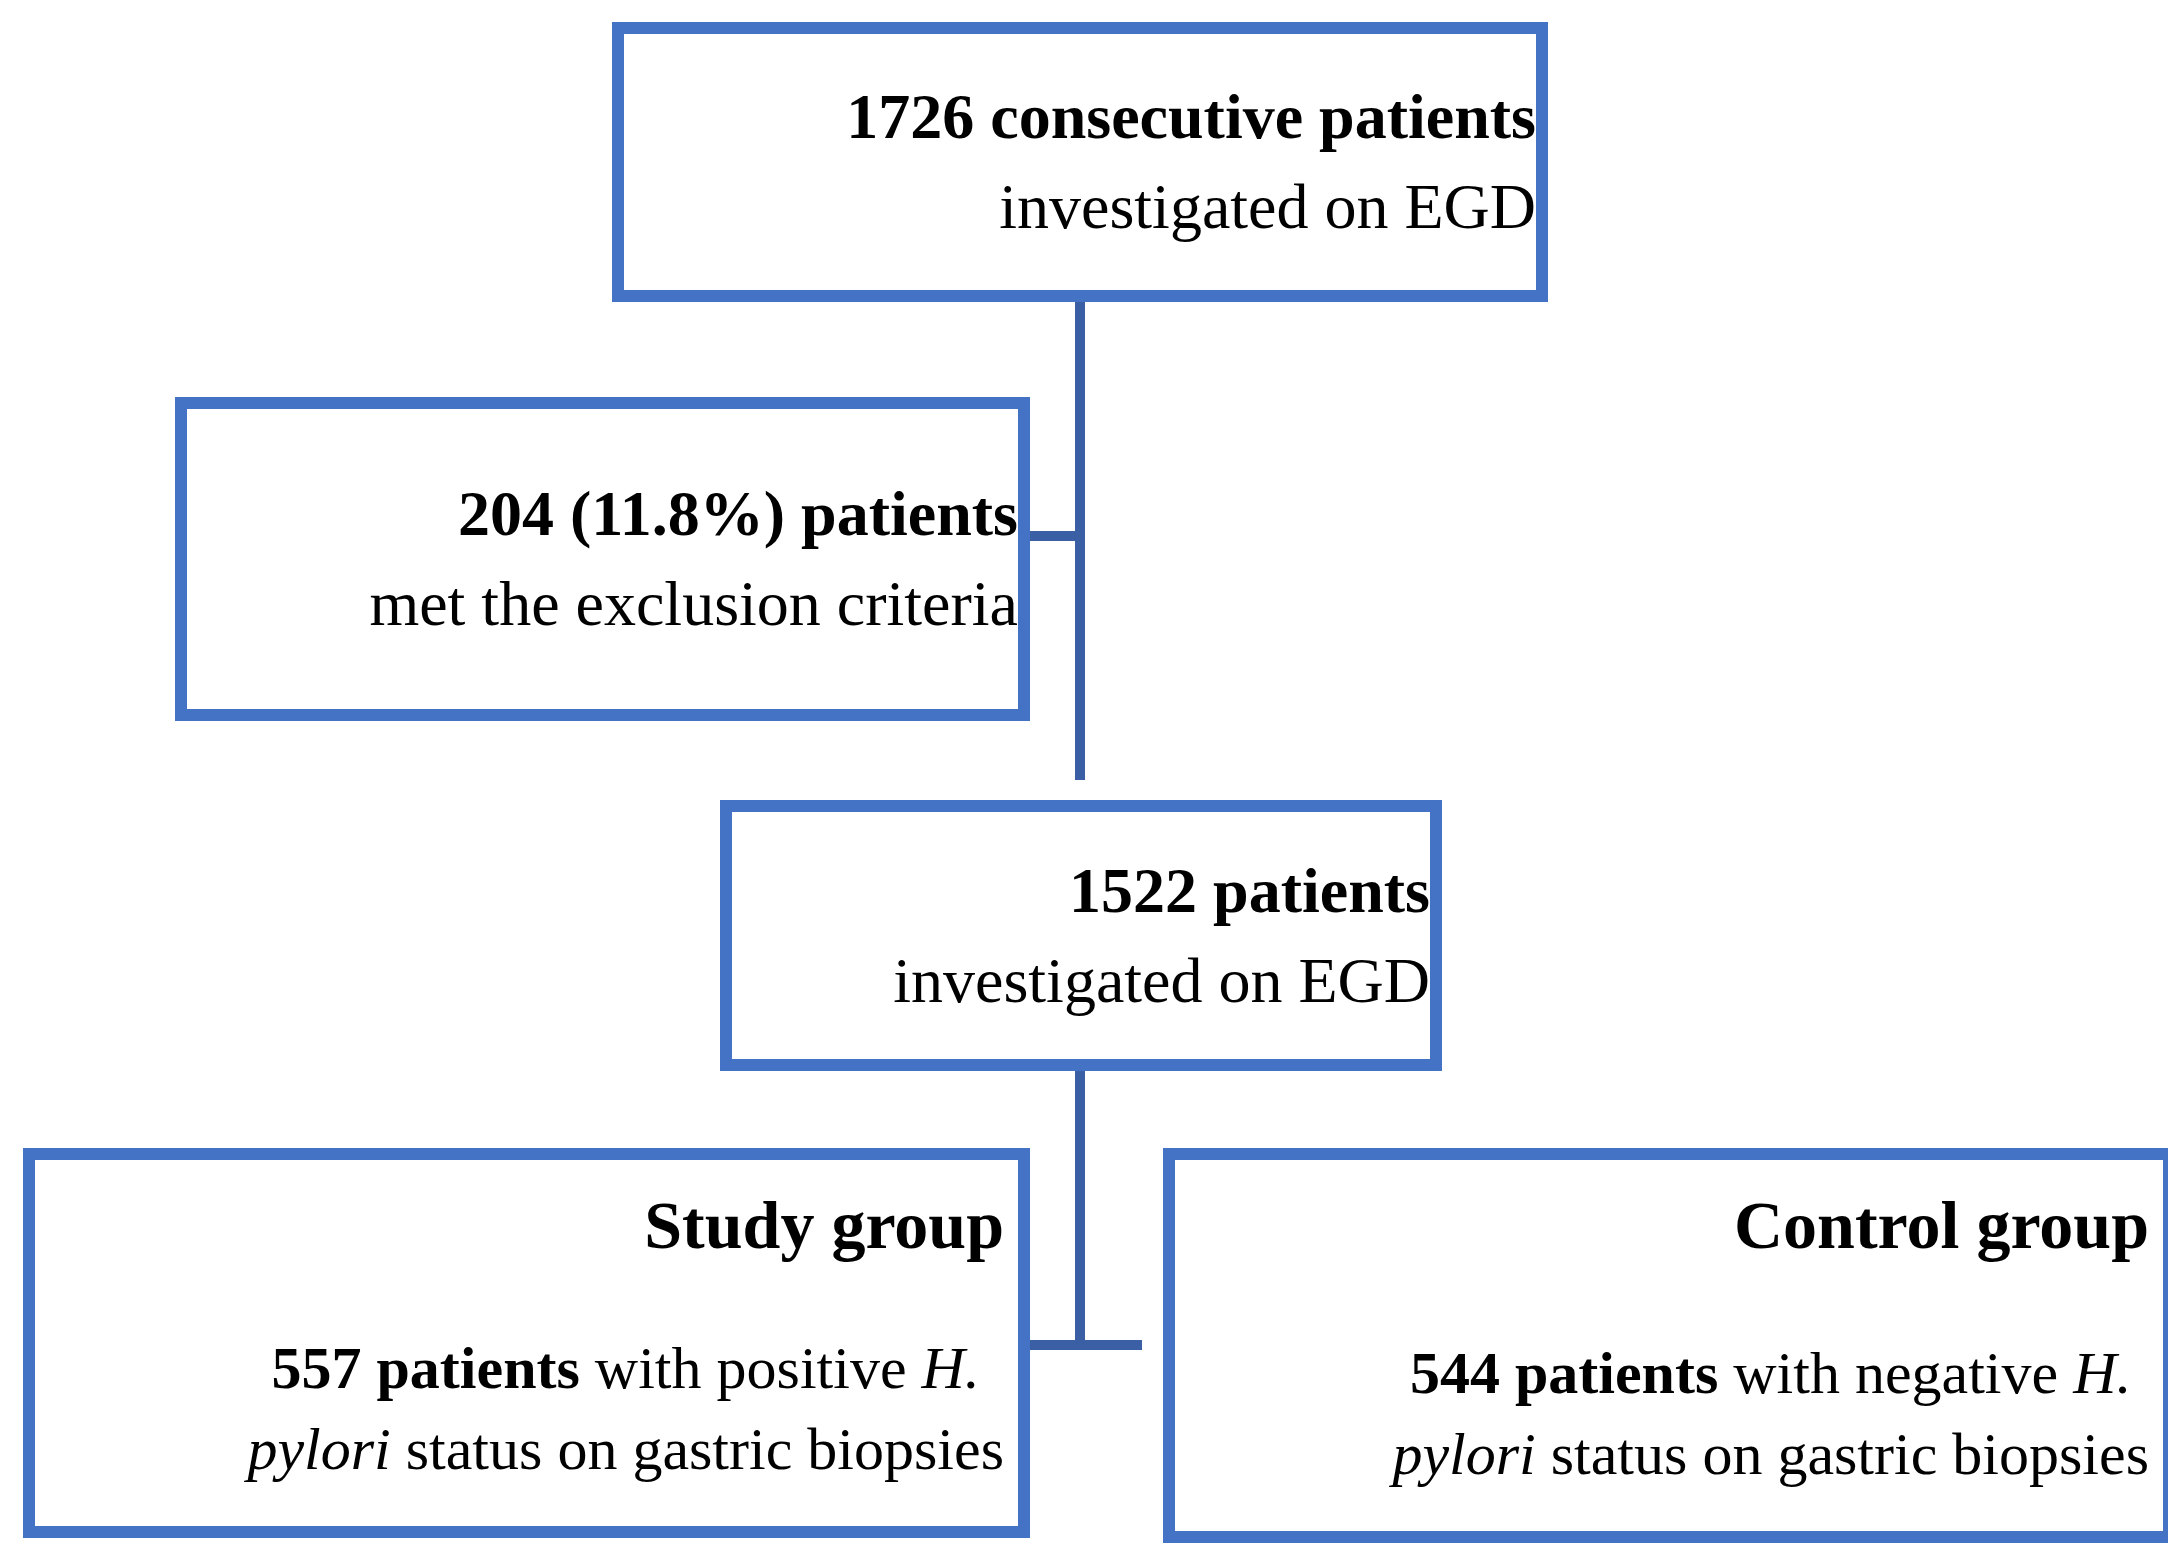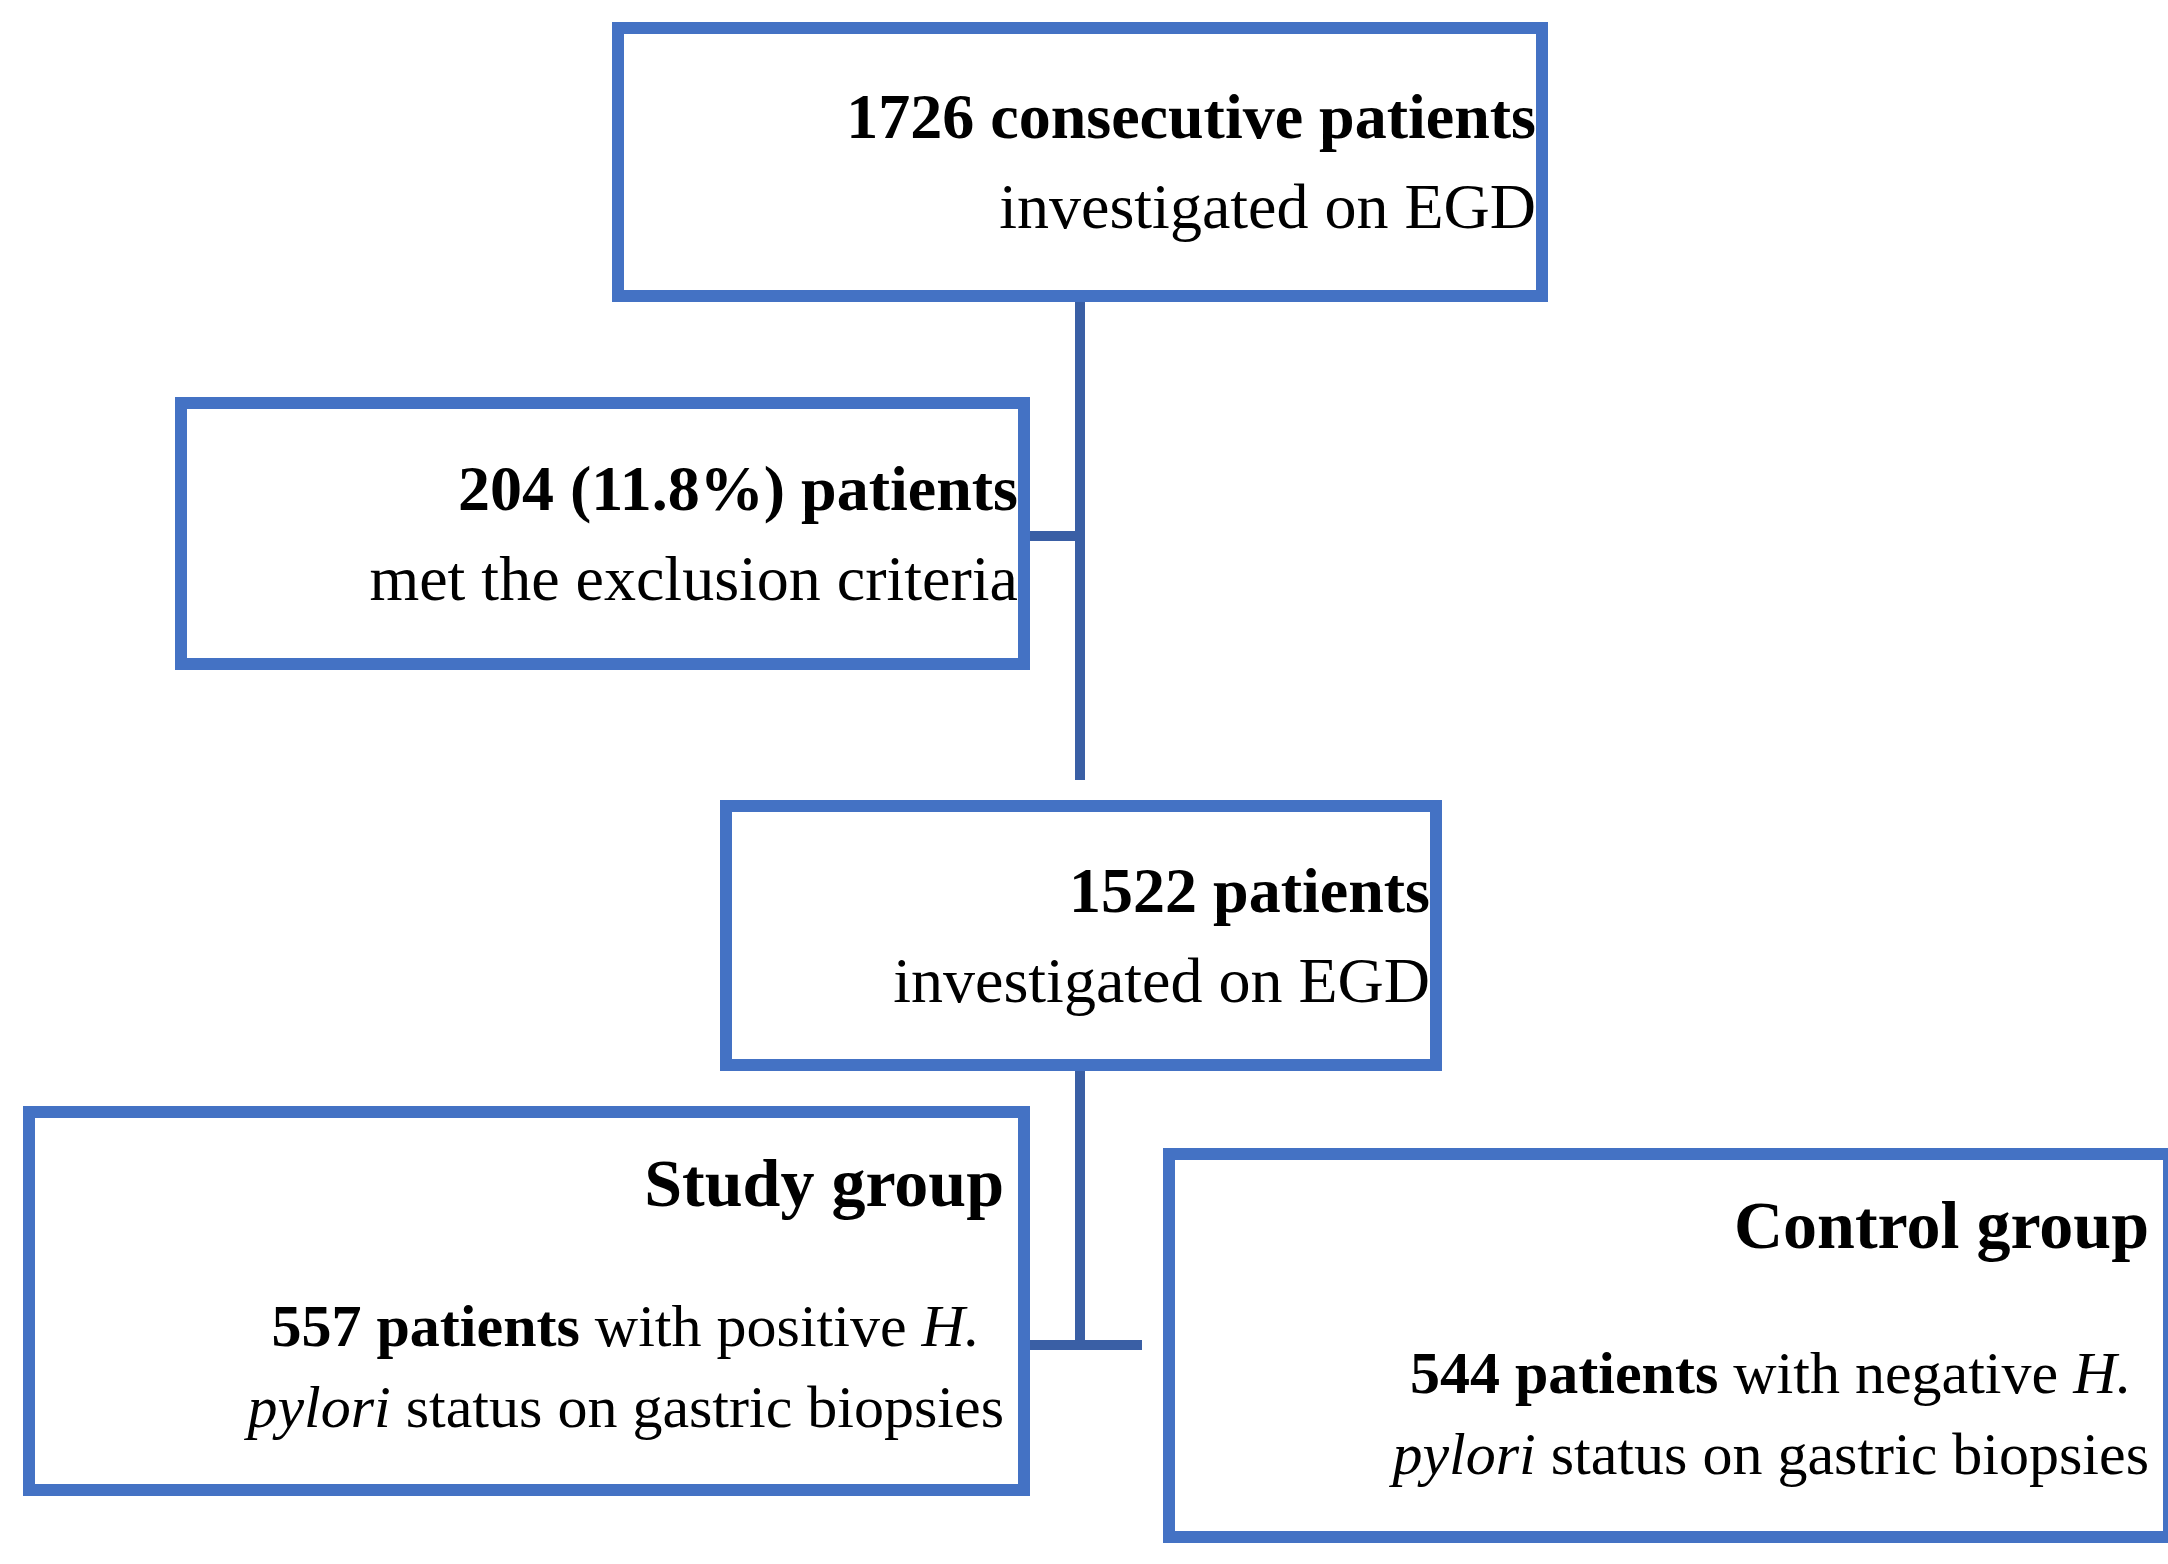--- a/index.html
+++ b/index.html
@@ -54,23 +54,23 @@
     white-space: nowrap;
   }
   .group-text {
     font-size: 60px;
     line-height: 1.35;
   }
   .group-text .gline { white-space: nowrap; }
 
   
   #box-total    { left: 612px;  top: 22px;   width: 936px;  height: 280px; }
-  #box-excluded { left: 175px;  top: 397px;  width: 855px;  height: 273px; }
+  #box-excluded { left: 175px;  top: 397px;  width: 855px;  height: 324px; }
   #box-included { left: 720px;  top: 800px;  width: 722px;  height: 271px; }
-  #box-study    { left: 23px;   top: 1106px; width: 1007px; height: 390px; }
+  #box-study    { left: 23px;   top: 1148px; width: 1007px; height: 390px; }
   #box-control  { left: 1135px; top: 1148px; width: 1012px; height: 395px; margin-left: 28px; }
 
   
   #conn-top-vertical      { left: 1075px; top: 300px;  width: 10px;  height: 480px; }
   #conn-excluded-branch   { left: 1024px; top: 531px;  width: 58px;  height: 10px; }
   #conn-included-vertical { left: 1075px; top: 1045px; width: 10px;  height: 303px; }
   #conn-groups-horizontal { left: 1024px; top: 1340px; width: 118px; height: 10px; }
 </style>
 </head>
 <body>

